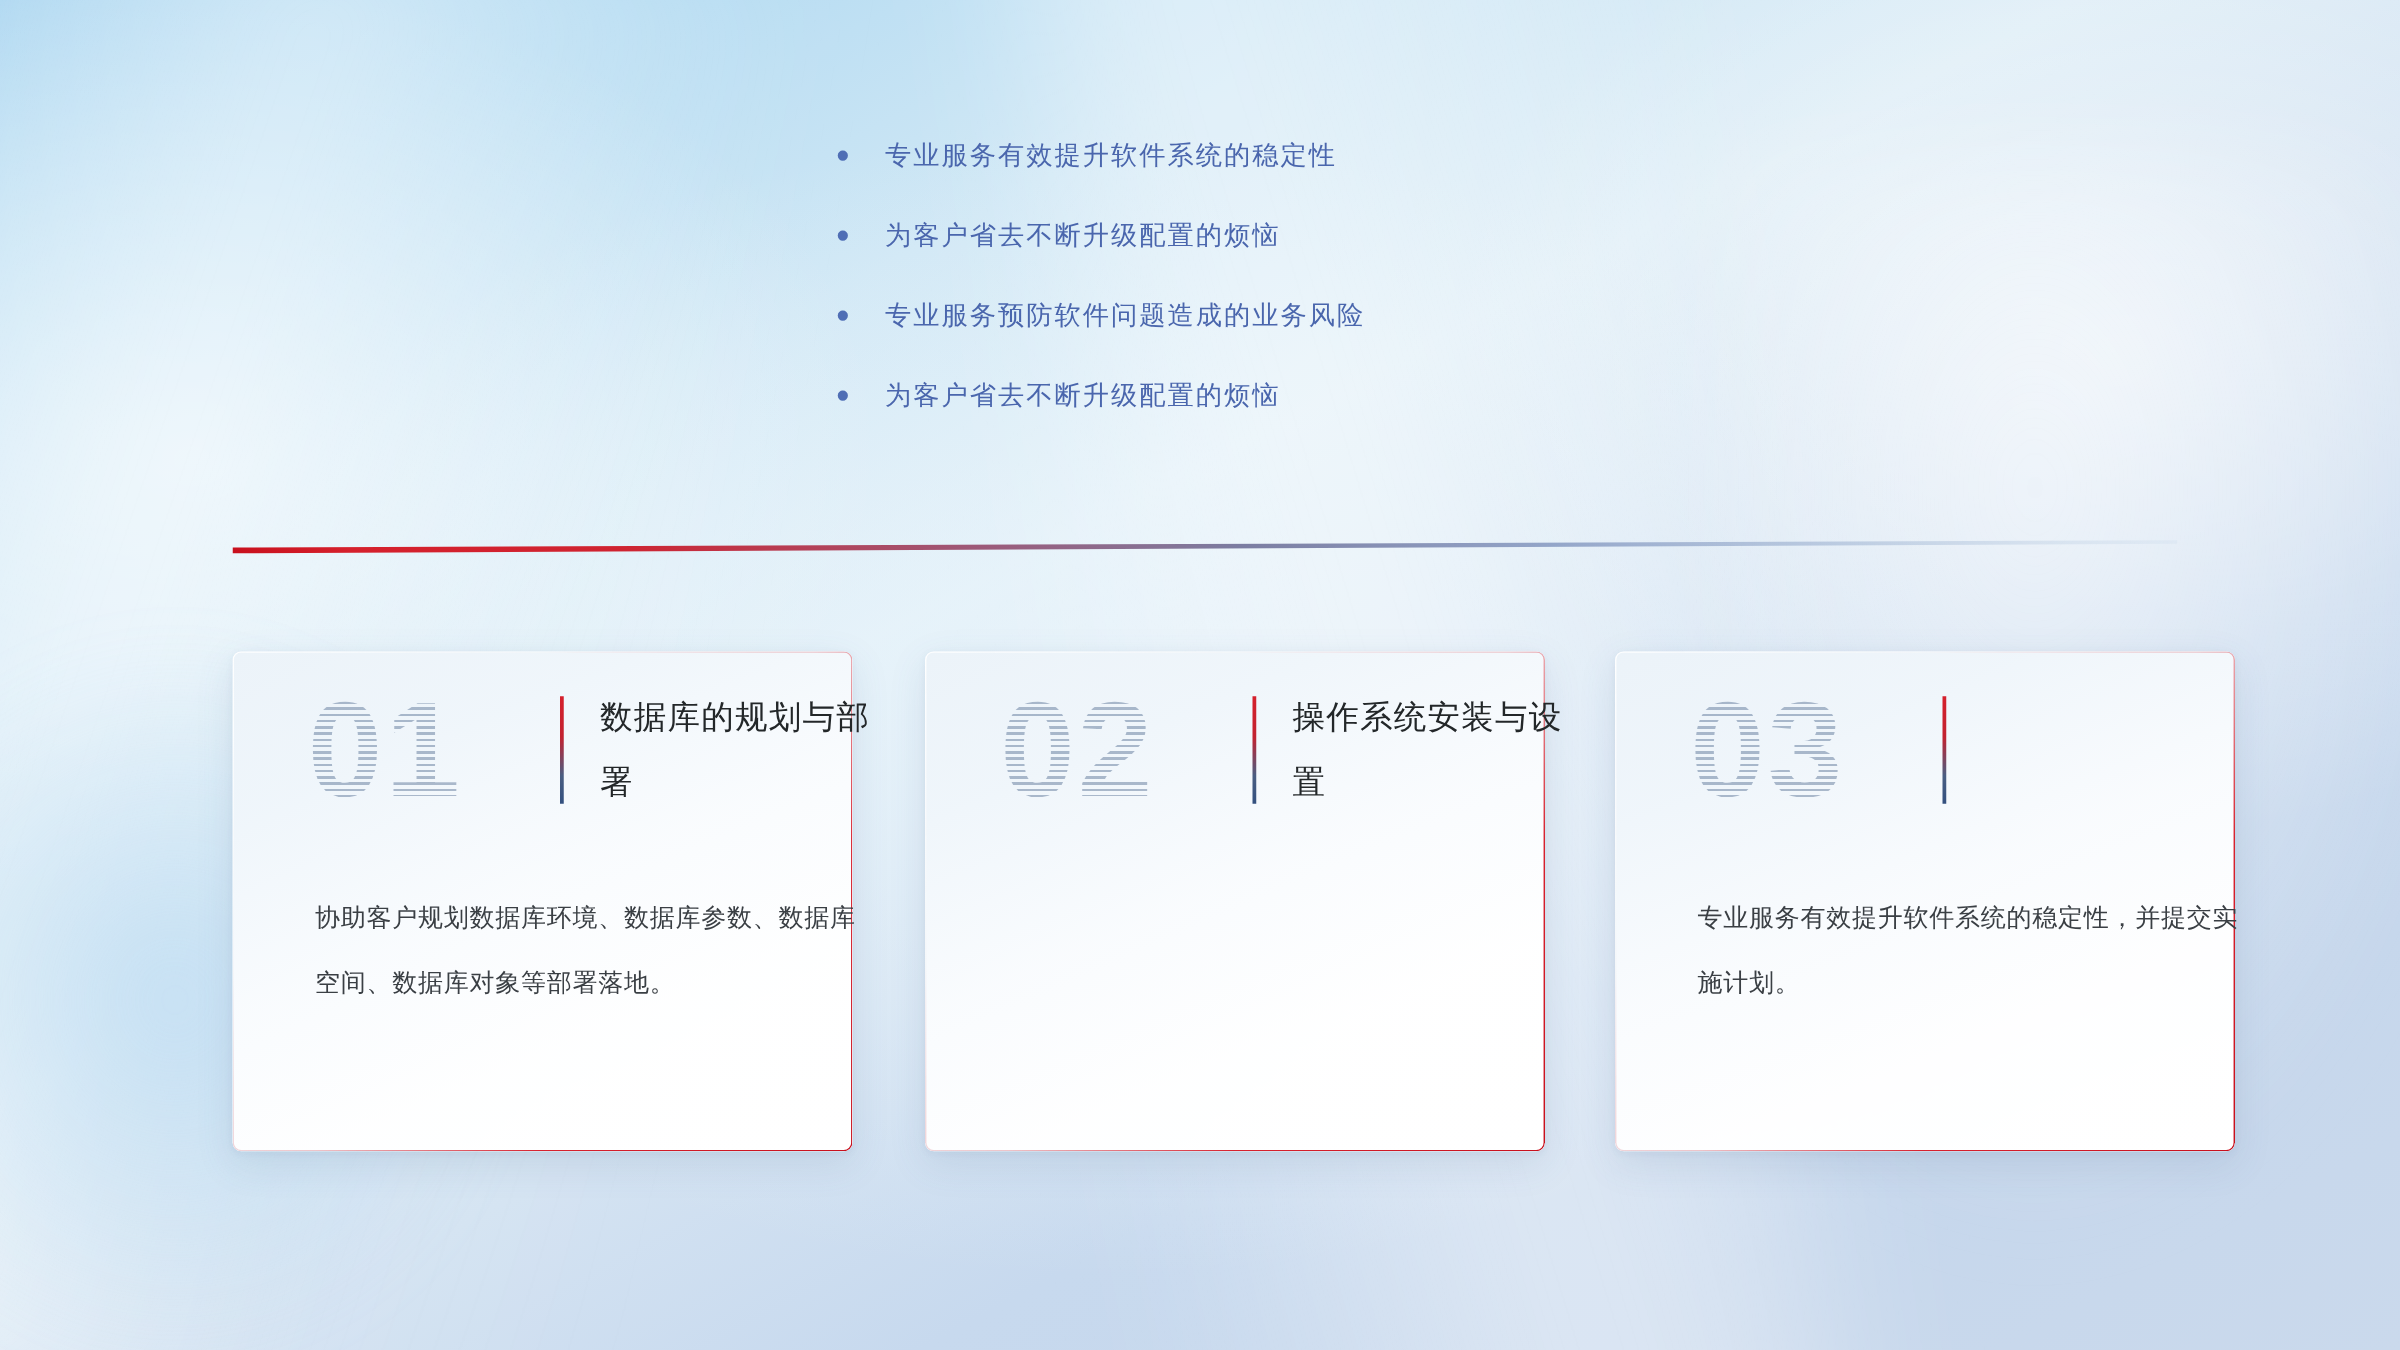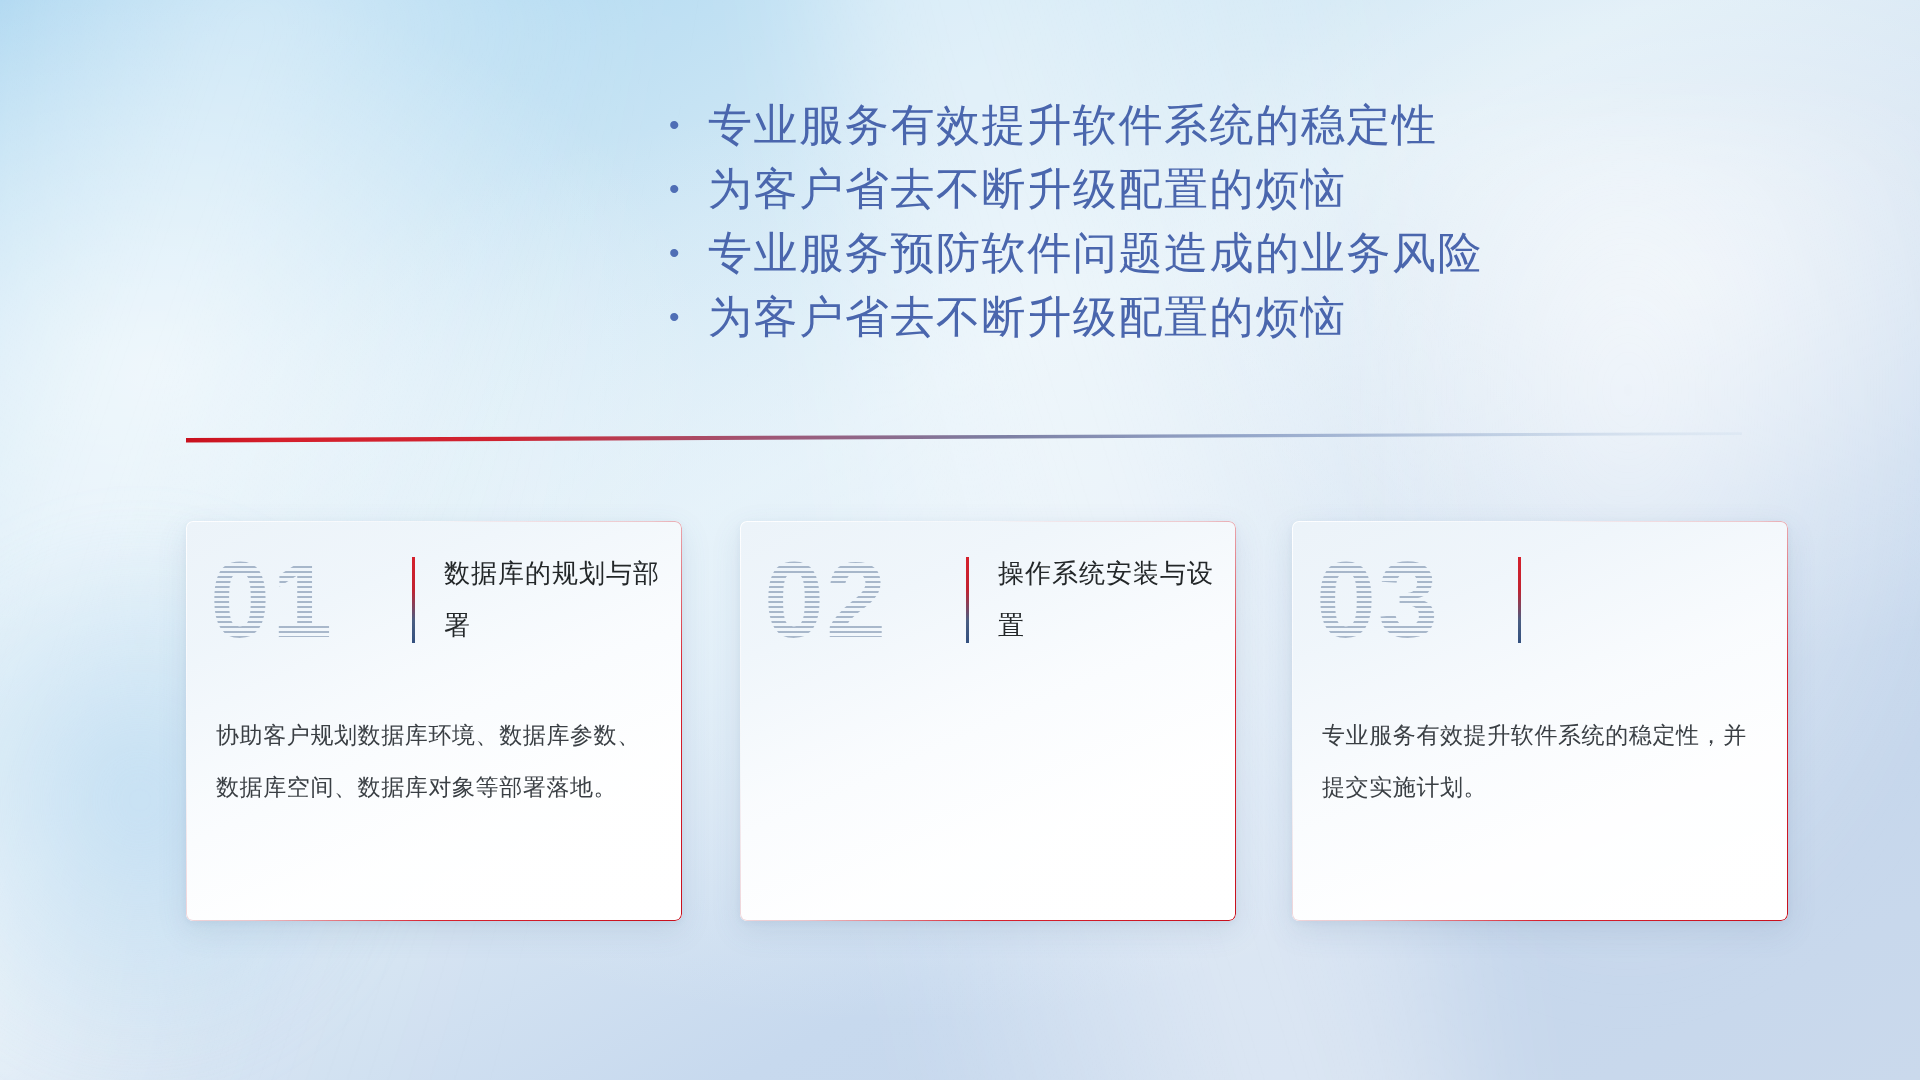--- a/index.html
+++ b/index.html
@@ -70,21 +70,21 @@
   .bullet-dot {
     width:48px;
     flex:0 0 48px;
     color:#4f6eb5;
     font-size:30px;
     line-height:58px;
     text-align:left;
     padding-left:9px;
   }
   .bullet-text {
-    font-size:44px;
+    font-size:21px;
     line-height:58px;
     color:#4a66ad;
     letter-spacing:1.6px;
     white-space:nowrap;
   }
 
   
   .divider-wrap {
     position:absolute;
     left:186px; top:424px;
@@ -105,20 +105,21 @@
     border-radius:7px;
     background:
       linear-gradient(158deg,
         rgba(236,243,249,0.95) 0%,
         rgba(240,246,251,0.96) 22%,
         rgba(250,252,254,0.97) 48%,
         rgba(255,255,255,0.985) 72%,
         rgba(255,255,255,1) 100%);
     box-shadow:0 10px 30px rgba(80,110,150,0.13), 0 2px 6px rgba(80,110,150,0.07);
     overflow:visible;
+    padding-left:36px;
   }
   .card-1 { left:0; }
   .card-2 { left:554px; }
   .card-3 { left:1106px; }
 
   
   .card-border {
     position:absolute; inset:0;
     border-radius:7px;
     pointer-events:none;
@@ -181,21 +182,21 @@
     font-size:26px;
     line-height:52px;
     color:#232729;
     letter-spacing:1px;
   }
 
   .card-desc {
     position:absolute;
     left:30px; top:188px;
     width:440px;
-    font-size:23px;
+    font-size:20px;
     line-height:52px;
     color:#3a3f44;
     letter-spacing:0.6px;
   }
 </style>
 </head>
 <body>
 
 <div class="bg-streak-a"></div>
 <div class="bg-streak-b"></div>

